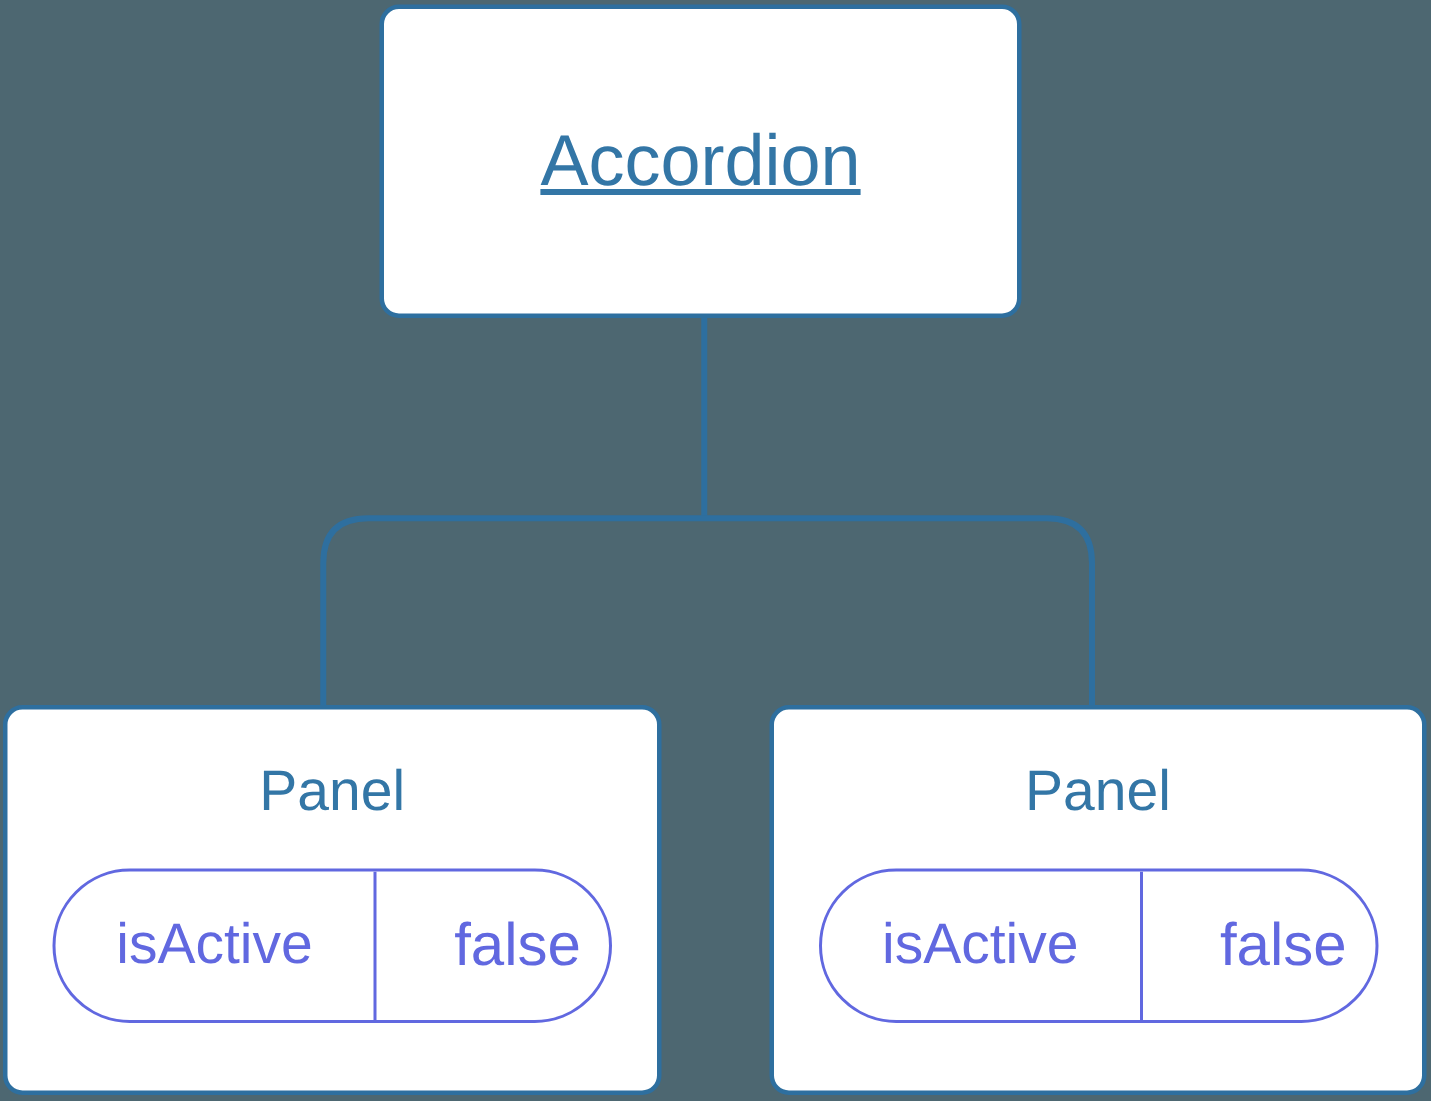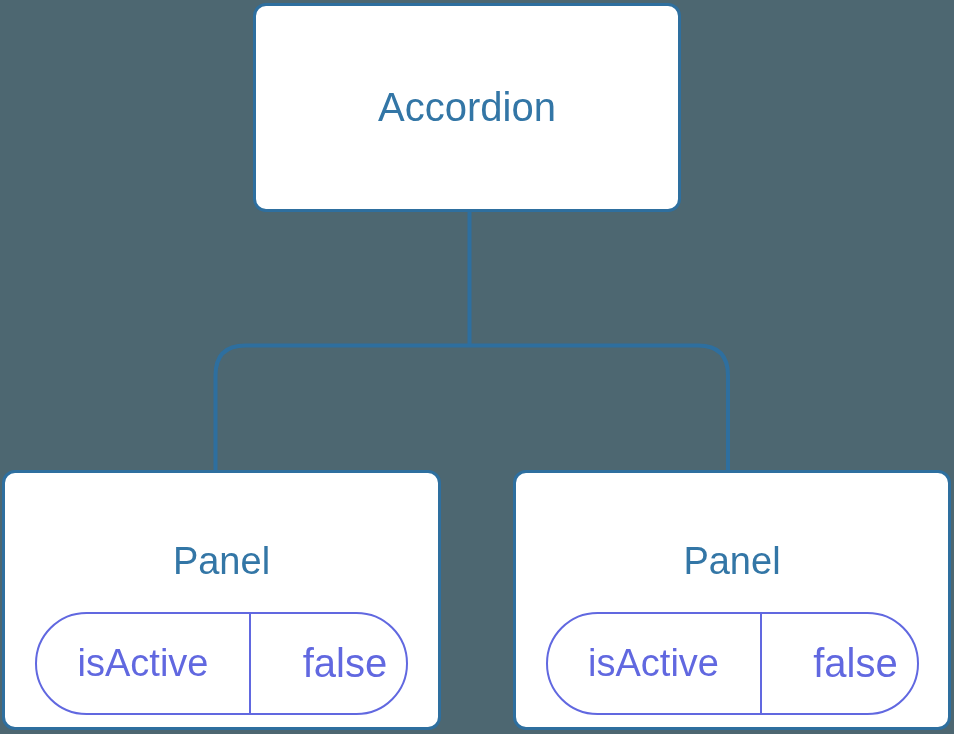--- a/index.html
+++ b/index.html
@@ -33,31 +33,32 @@
   .root-node {
     left: 253px;
     top: 3px;
     width: 428px;
     height: 209px;
     display: flex;
     align-items: center;
     justify-content: center;
   }
   .root-node .node-label {
-    font-size: 40px;
+    font-size: 48px;
     color: var(--node-label, #3376a6);
+    text-decoration: underline;
   }
   .panel-node {
     top: 470px;
     width: 439px;
     height: 260px;
     display: flex;
     flex-direction: column;
     align-items: center;
-    padding-top: 67px;
+    padding-top: 34px;
   }
   .panel-left  { left: 2px; }
   .panel-right { left: 513px; width: 438px; }
   .panel-node .node-label {
     font-size: 38px;
     line-height: 42px;
     color: var(--node-label, #3376a6);
   }
   .state-pill {
     margin-top: 30px;

